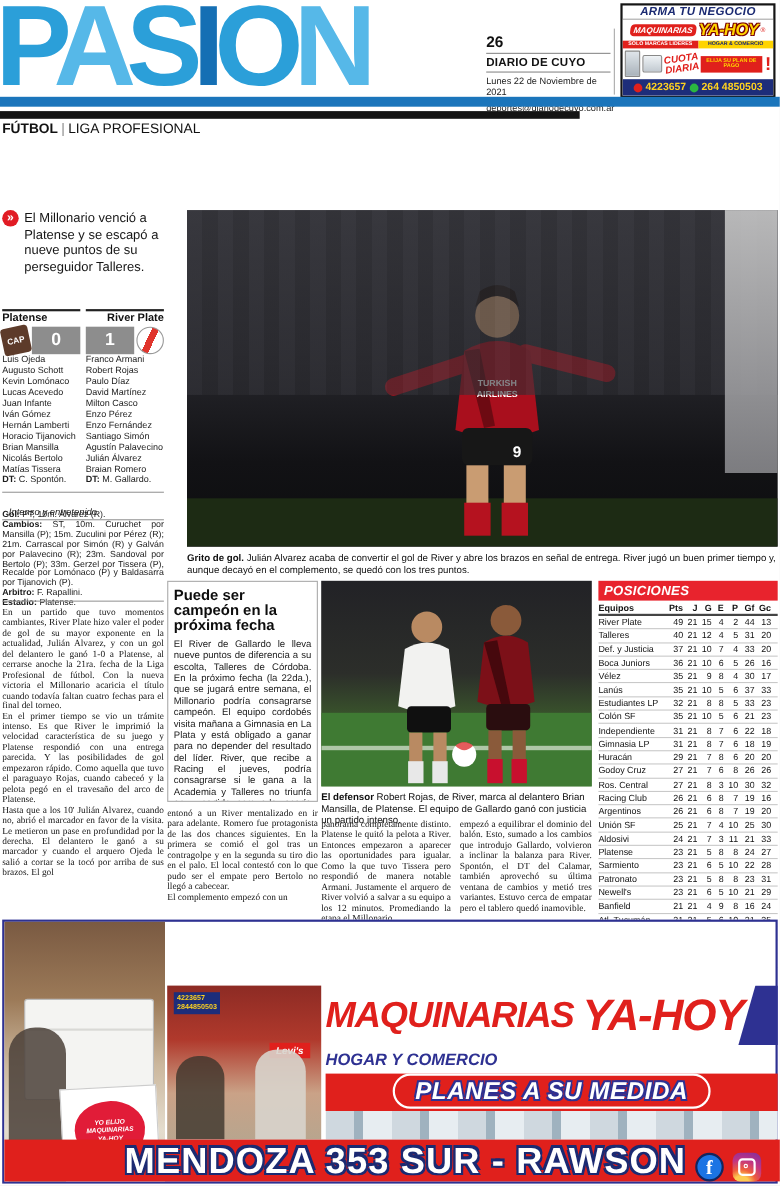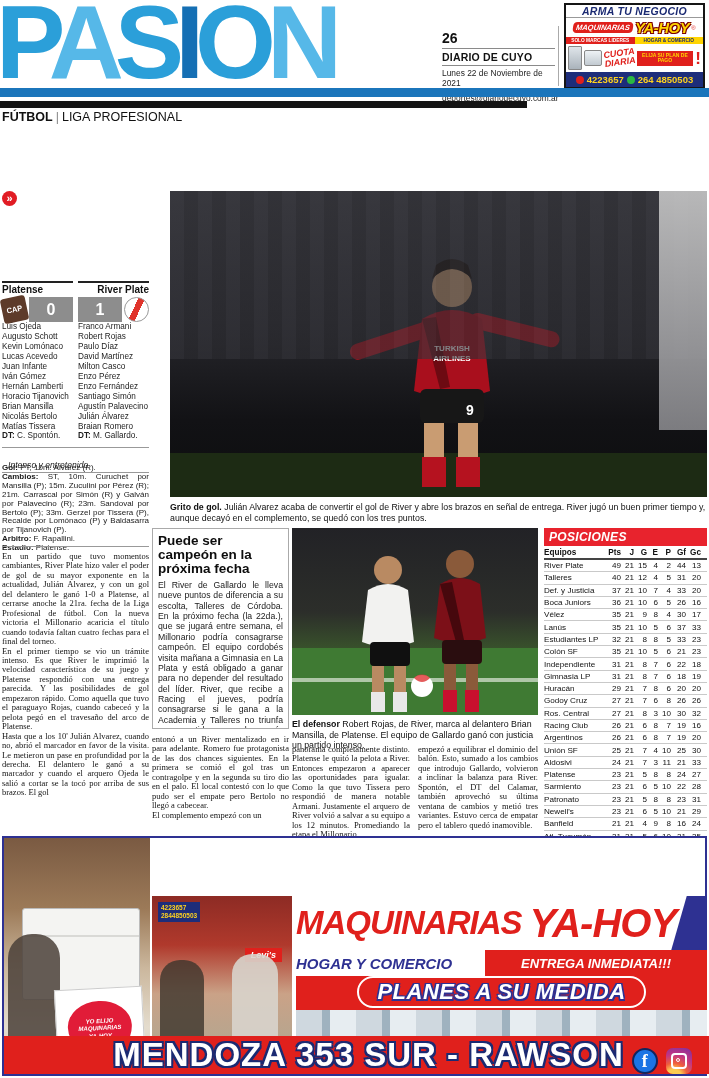--- a/index.html
+++ b/index.html
@@ -216,20 +216,21 @@
   </div>
 
   <div class="blue-bar"></div>
   <div class="black-bar"></div>
   <div class="kicker">
     <b>FÚTBOL</b><span class="sep">|</span><span>LIGA PROFESIONAL</span>
   </div>
 
   <div class="lead">
     <span class="lead-icon">»</span>
+    <span>El Millonario venció a Platense y se escapó a nueve puntos de su perseguidor Talleres.</span>
   </div>
 
   <div class="scorebox">
     <div class="sb-half">
       <div class="sb-name">Platense</div>
       <div class="sb-row">
         <span class="badge badge-cap">CAP</span>
         <span class="tile">0</span>
       </div>
     </div>
@@ -684,21 +685,20 @@
     </div>
 
     <div class="ad-brand">
       <span class="m">MAQUINARIAS</span>
       <span class="y">YA-HOY</span>
       <span class="r">®</span>
       <span class="diag"></span>
     </div>
     <div class="ad-row2">
       <span class="hogar">HOGAR Y COMERCIO</span>
-      <span class="entrega">ENTREGA INMEDIATA!!!</span>
     </div>
     <div class="planes">
       <span class="pill">PLANES A SU MEDIDA</span>
     </div>
     <div class="store"></div>
 
     <div class="ad-band">
       <span class="address">MENDOZA 353 SUR - RAWSON</span>
       <span class="fb">f</span>
       <span class="ig">

